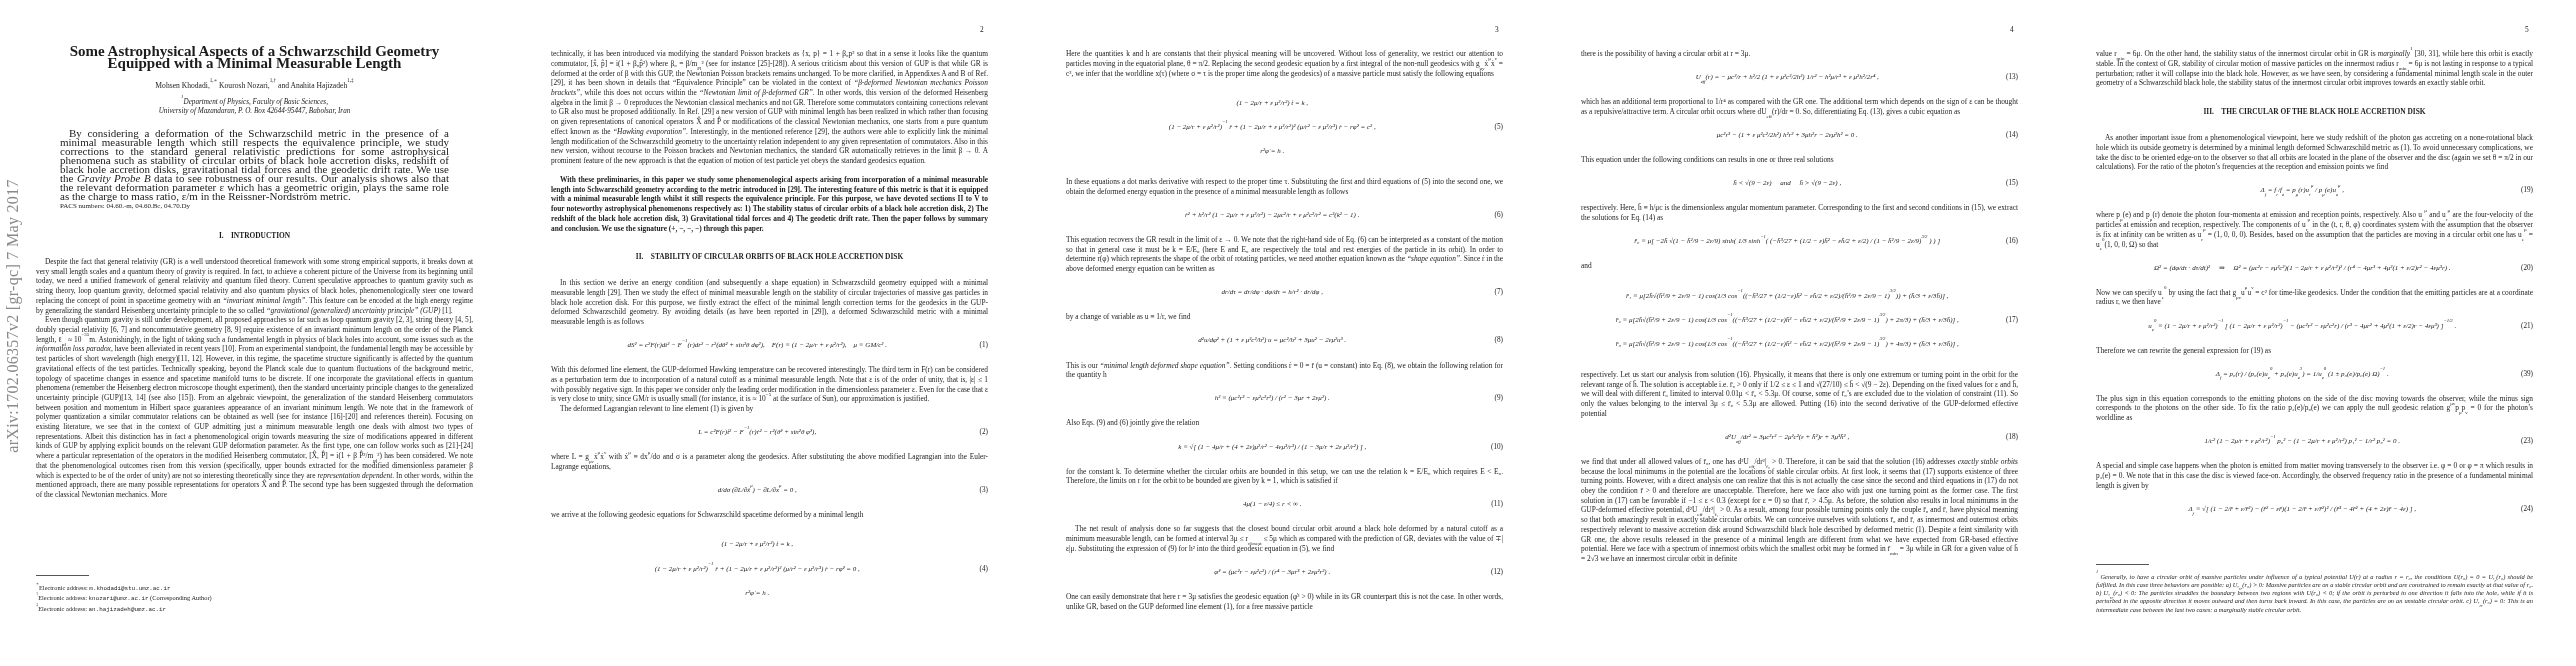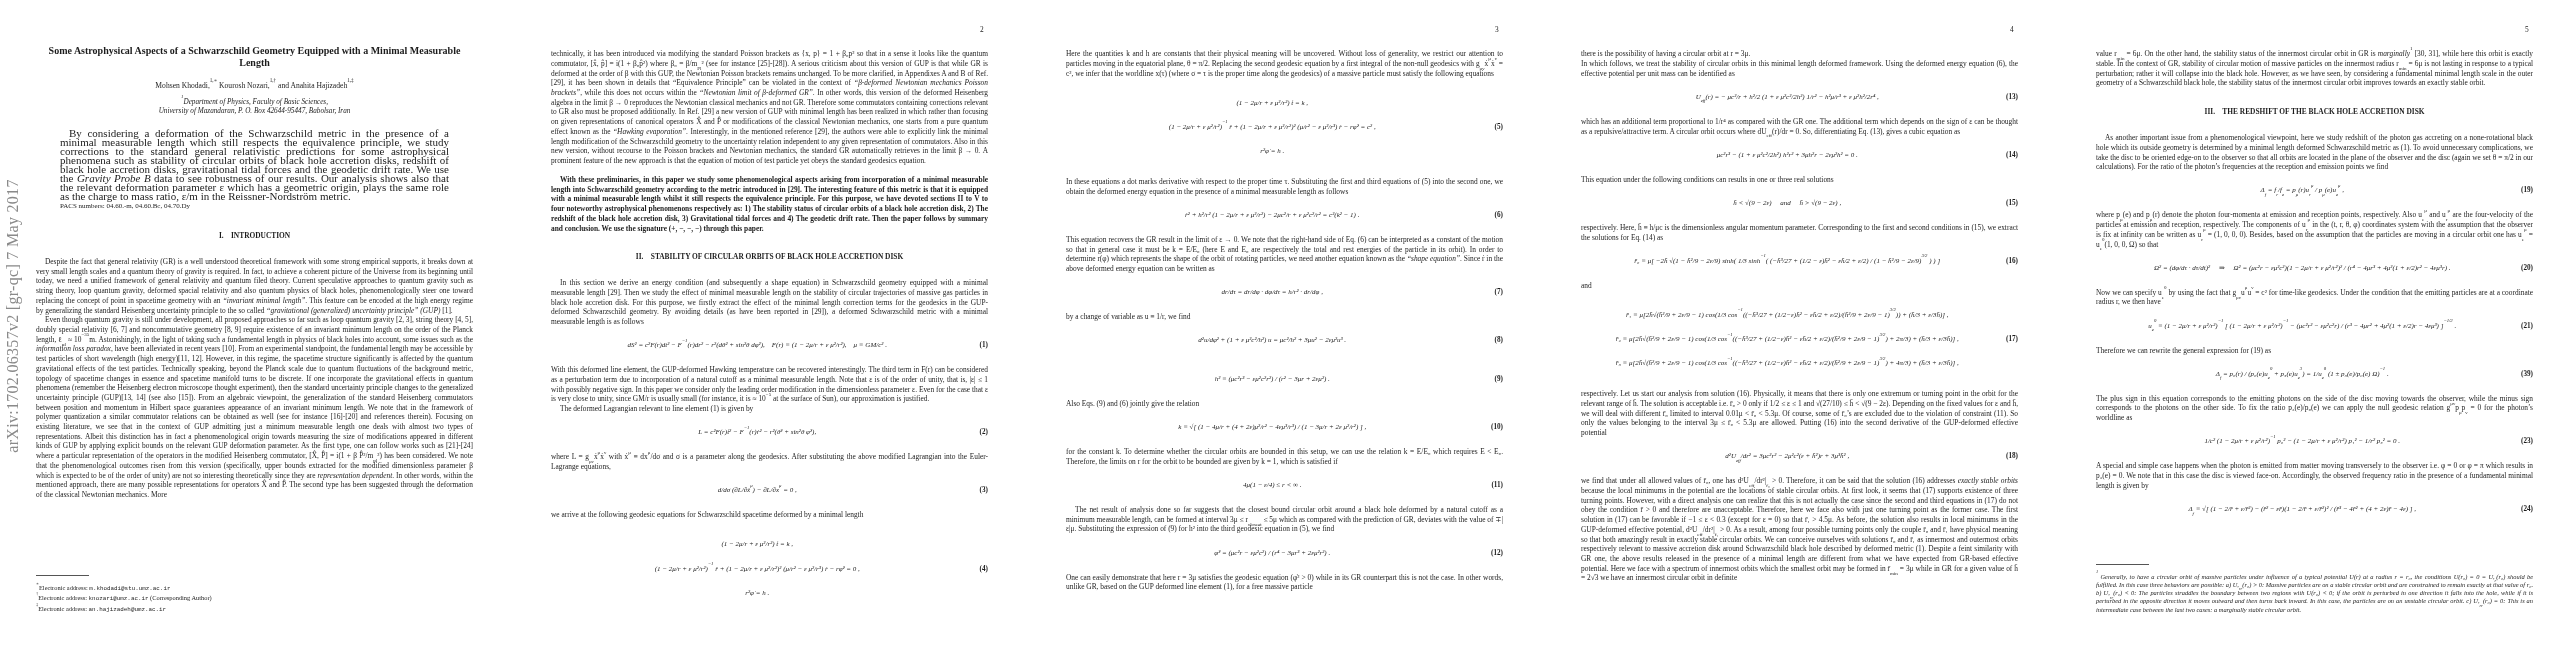--- a/index.html
+++ b/index.html
@@ -7,35 +7,35 @@
        font-family:"Liberation Serif","DejaVu Serif",serif;color:#1c1c1c;}
   .strip{position:relative;width:2576px;height:667px;display:flex;background:#fff;}
   .arxiv-banner{position:absolute;left:13.3px;top:316px;
       transform:translate(-50%,-50%) rotate(-90deg);white-space:nowrap;
       font-size:16px;color:#8a8a8a;letter-spacing:0.3px;z-index:2;}
   .page{flex:0 0 515px;width:515px;height:667px;box-sizing:border-box;
       padding:25px 42px 0 36px;display:flex;flex-direction:column;overflow:hidden;
       font-size:7.4px;line-height:9.7px;}
   .blk{flex:0 0 auto;}
   .pagenum{text-align:right;font-size:7.4px;margin:0 4.4px 14.5px 0;}
-  .title{text-align:center;font-weight:bold;font-size:10px;line-height:12px;margin:20px 10px 0;}
+  .title{text-align:center;font-weight:bold;font-size:15px;line-height:12px;margin:20px 10px 0;}
   .authors{text-align:center;font-size:7.6px;margin-top:12.2px;}
   .affil{text-align:center;font-style:italic;font-size:7.2px;line-height:9.2px;}
   .affil.first{margin-top:6.7px;}
   .abstract{margin:13.3px 24px 0;font-size:11px;line-height:9px;text-align:justify;text-indent:9px;}
   .pacs{margin:1px 24px 0;font-size:7px;text-align:left;}
   .heading{text-align:center;font-weight:bold;margin:19px 5.6px 16.7px;font-size:7.4px;line-height:9.4px;}
   .para{text-align:justify;text-indent:9px;}
   .para.noindent{text-indent:0;}
   .para.gap{margin-top:9.4px;font-weight:bold;}
   .eq{display:flex;align-items:center;margin:13.3px 0;font-size:7px;}
   .eqbody{flex:1;text-align:center;font-style:italic;white-space:nowrap;}
   .eqline{padding:1.1px 0;}
   .eq.multi .eqline{padding:7.2px 0;text-align:center;}
-  .eqnum{width:24.5px;text-align:right;font-style:normal;font-size:7.2px;font-weight:bold;}
+  .eqnum{width:24.5px;text-align:right;font-style:normal;font-size:7.2px;}
   .footer{margin-top:auto;margin-bottom:53px;}
   .footrule{width:53px;border-top:1.1px solid #555;margin:0 0 7.8px 0;}
   .footnote{font-size:6.4px;line-height:8.3px;text-align:justify;margin-top:1.1px;}
   .fn-italic{font-style:italic;}
   sup{font-size:68%;line-height:0;position:relative;top:-0.45em;}
   sub{font-size:68%;line-height:0;position:relative;top:0.28em;}
   .mono{font-family:"Liberation Mono","DejaVu Sans Mono",monospace;font-size:92%;}
 </style>
 </head>
 <body>
@@ -121,20 +121,21 @@
         </div>
         <div class="eqnum">(7)</div>
       </div>
       <div class="blk para noindent">by a change of variable as u ≡ 1/r, we find</div>
       <div class="blk eq">
         <div class="eqbody">
           <div class="eqline">d²u/dφ² + (1 + ε μ²c²/h²) u = μc²/h² + 3μu² − 2εμ²u³ .</div>
         </div>
         <div class="eqnum">(8)</div>
       </div>
+      <div class="blk para noindent">This is our <i>“minimal length deformed shape equation”</i>. Setting conditions ṙ = 0 = r̈ (u = constant) into Eq. (8), we obtain the following relation for the quantity h</div>
       <div class="blk eq">
         <div class="eqbody">
           <div class="eqline">h² ≡ (μc²r³ − εμ²c²r²) / (r² − 3μr + 2εμ²) .</div>
         </div>
         <div class="eqnum">(9)</div>
       </div>
       <div class="blk para noindent">Also Eqs. (9) and (6) jointly give the relation</div>
       <div class="blk eq">
         <div class="eqbody">
           <div class="eqline">k ≡ √[ (1 − 4μ/r + (4 + 2ε)μ²/r² − 4εμ³/r³) / (1 − 3μ/r + 2ε μ²/r²) ] ,</div>
@@ -153,21 +154,20 @@
         <div class="eqbody">
           <div class="eqline">φ̇² = (μc²r − εμ²c²) / (r⁴ − 3μr³ + 2εμ²r²) .</div>
         </div>
         <div class="eqnum">(12)</div>
       </div>
       <div class="blk para noindent">One can easily demonstrate that here r = 3μ satisfies the geodesic equation (φ̇² &gt; 0) while in its GR counterpart this is not the case. In other words, unlike GR, based on the GUP deformed line element (1), for a free massive particle</div>
     </div>
   <div class="page">
       <div class="blk pagenum">4</div>
       <div class="blk para noindent">there is the possibility of having a circular orbit at r = 3μ.</div>
-      <div class="blk para noindent">In which follows, we treat the stability of circular orbits in this minimal length deformed framework. Using the deformed energy equation (6), the effective potential per unit mass can be identified as</div>
       <div class="blk eq">
         <div class="eqbody">
           <div class="eqline">U<sub>eff</sub>(r) = − μc²/r + h²/2 (1 + ε μ²c²/2h²) 1/r² − h²μ/r³ + ε μ²h²/2r⁴ ,</div>
         </div>
         <div class="eqnum">(13)</div>
       </div>
       <div class="blk para noindent">which has an additional term proportional to 1/r⁴ as compared with the GR one. The additional term which depends on the sign of ε can be thought as a repulsive/attractive term. A circular orbit occurs where dU<sub>eff</sub>(r)/dr = 0. So, differentiating Eq. (13), gives a cubic equation as</div>
       <div class="blk eq">
         <div class="eqbody">
           <div class="eqline">μc²r³ − (1 + ε μ²c²/2h²) h²r² + 3μh²r − 2εμ²h² = 0 .</div>
@@ -202,21 +202,21 @@
         <div class="eqbody">
           <div class="eqline">d²U<sub>eff</sub>/dr² = 3μc²r² − 2μ²c²(ε + h̄²)r + 3μ³h̄² ,</div>
         </div>
         <div class="eqnum">(18)</div>
       </div>
       <div class="blk para noindent">we find that under all allowed values of r̄₀, one has d²U<sub>eff</sub>/dr²|<sub>r̄₀</sub> &gt; 0. Therefore, it can be said that the solution (16) addresses <i>exactly stable orbits</i> because the local minimums in the potential are the locations of stable circular orbits. At first look, it seems that (17) supports existence of three turning points. However, with a direct analysis one can realize that this is not actually the case since the second and third equations in (17) do not obey the condition r̄ &gt; 0 and therefore are unacceptable. Therefore, here we face also with just one turning point as the former case. The first solution in (17) can be favorable if −1 ≤ ε &lt; 0.3 (except for ε = 0) so that r̄₁ &gt; 4.5μ. As before, the solution also results in local minimums in the GUP-deformed effective potential, d²U<sub>eff</sub>/dr²|<sub>r̄₁</sub> &gt; 0. As a result, among four possible turning points only the couple r̄₀ and r̄₁ have physical meaning so that both amazingly result in exactly stable circular orbits. We can conceive ourselves with solutions r̄₀ and r̄₁ as innermost and outermost orbits respectively relevant to massive accretion disk around Schwarzschild black hole described by deformed metric (1). Despite a feint similarity with GR one, the above results released in the presence of a minimal length are different from what we have expected from GR-based effective potential. Here we face with a spectrum of innermost orbits which the smallest orbit may be formed in r̄<sub>min</sub> = 3μ while in GR for a given value of h̄ = 2√3 we have an innermost circular orbit in definite</div>
     </div>
   <div class="page">
       <div class="blk pagenum">5</div>
       <div class="blk para noindent">value r<sub>min</sub> = 6μ. On the other hand, the stability status of the innermost circular orbit in GR is <i>marginally</i><sup>1</sup> [30, 31], while here this orbit is exactly stable. In the context of GR, stability of circular motion of massive particles on the innermost radius r<sub>min</sub> = 6μ is not lasting in response to a typical perturbation; rather it will collapse into the black hole. However, as we have seen, by considering a fundamental minimal length scale in the outer geometry of a Schwarzschild black hole, the stability status of the innermost circular orbit improves towards an exactly stable orbit.</div>
-      <div class="blk heading">III. THE REDSHIFT OF THE BLACK HOLE ACCRETION DISK</div>
+      <div class="blk heading">III. THE CIRCULAR OF THE BLACK HOLE ACCRETION DISK</div>
       <div class="blk para">As another important issue from a phenomenological viewpoint, here we study redshift of the photon gas accreting on a none-rotational black hole which its outside geometry is determined by a minimal length deformed Schwarzschild metric as (1). To avoid unnecessary complications, we take the disc to be oriented edge-on to the observer so that all orbits are located in the plane of the observer and the disc (again we set θ = π/2 in our calculations). For the ratio of the photon’s frequencies at the reception and emission points we find</div>
       <div class="blk eq">
         <div class="eqbody">
           <div class="eqline">Δ<sub>f</sub> = f<sub>r</sub>/f<sub>e</sub> = p<sub>μ</sub>(r)u<sub>r</sub><sup>μ</sup> / p<sub>μ</sub>(e)u<sub>e</sub><sup>μ</sup> ,</div>
         </div>
         <div class="eqnum">(19)</div>
       </div>
       <div class="blk para noindent">where p<sub>μ</sub>(e) and p<sub>μ</sub>(r) denote the photon four-momenta at emission and reception points, respectively. Also u<sub>e</sub><sup>μ</sup> and u<sub>r</sub><sup>μ</sup> are the four-velocity of the particles at emission and reception, respectively. The components of u<sub>r</sub><sup>μ</sup> in the (t, r, θ, φ) coordinates system with the assumption that the observer is fix at infinity can be written as u<sub>r</sub><sup>μ</sup> = (1, 0, 0, 0). Besides, based on the assumption that the particles are moving in a circular orbit one has u<sub>e</sub><sup>μ</sup> = u<sub>e</sub><sup>0</sup>(1, 0, 0, Ω) so that</div>
       <div class="blk eq">
         <div class="eqbody">

